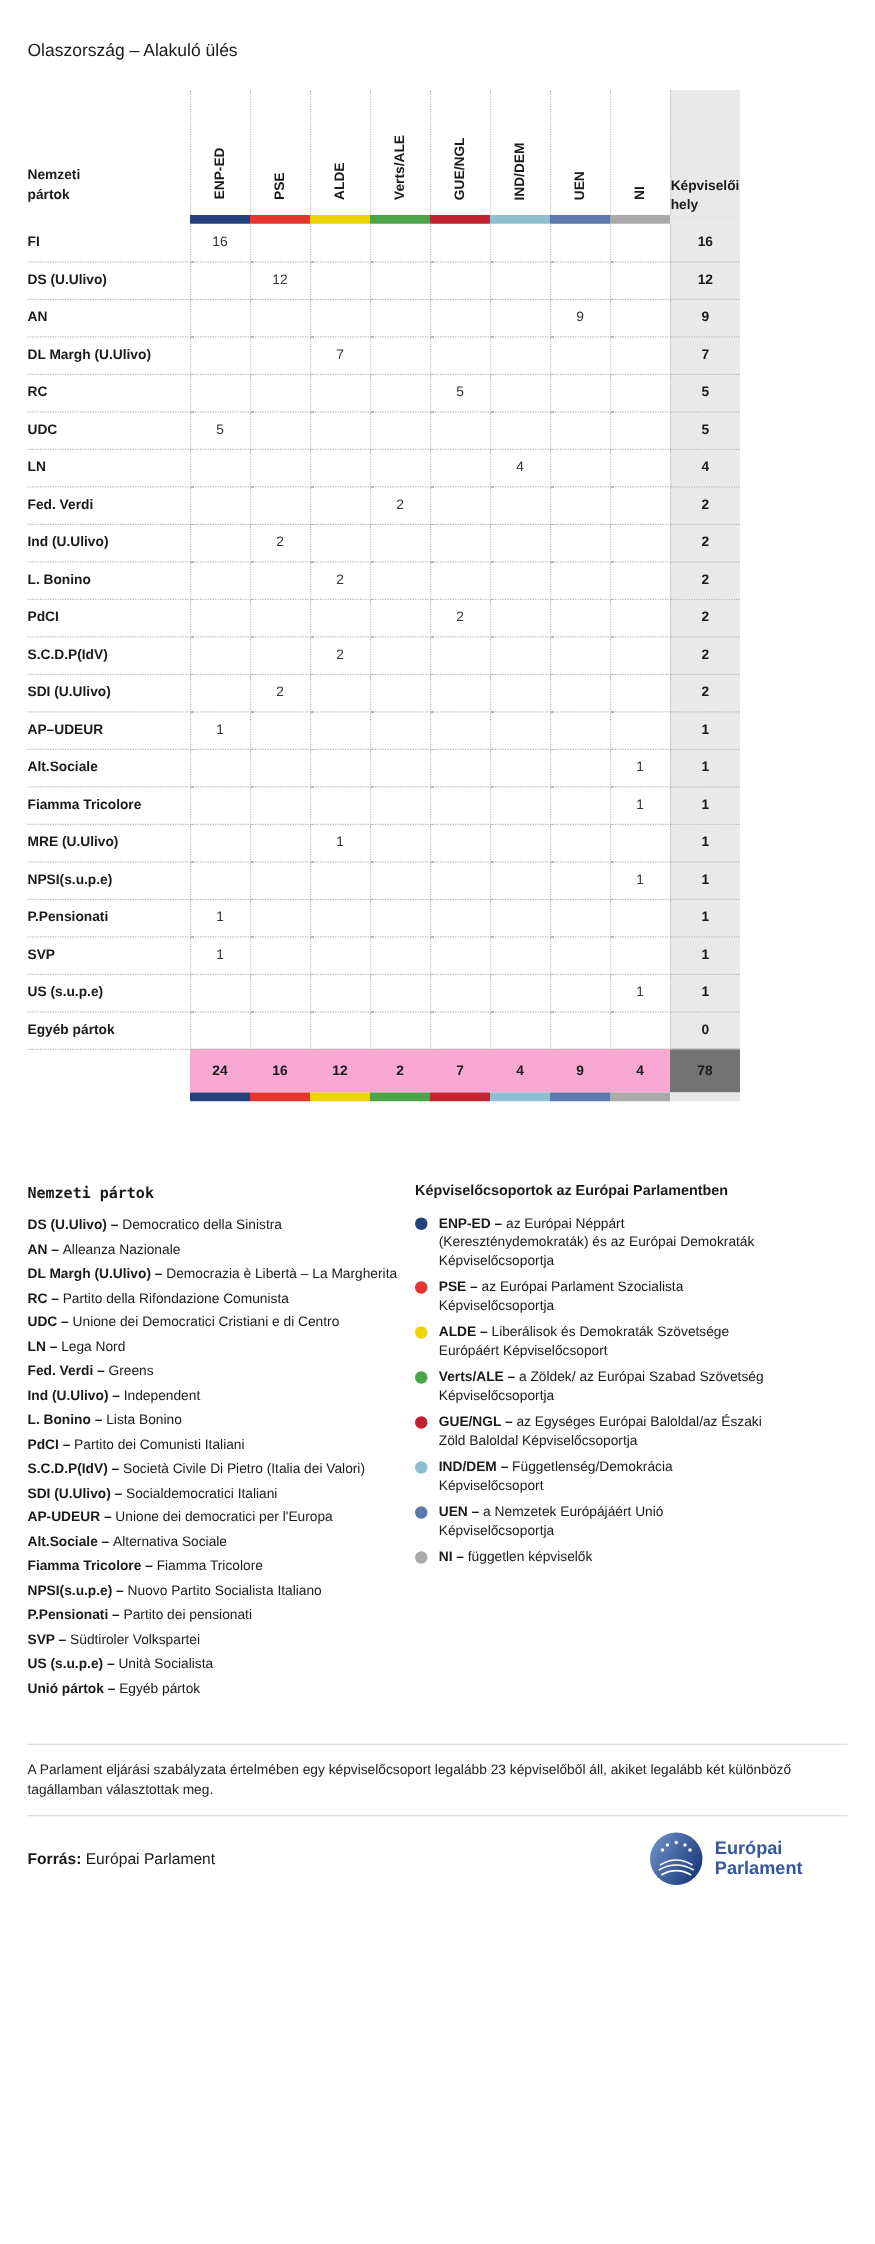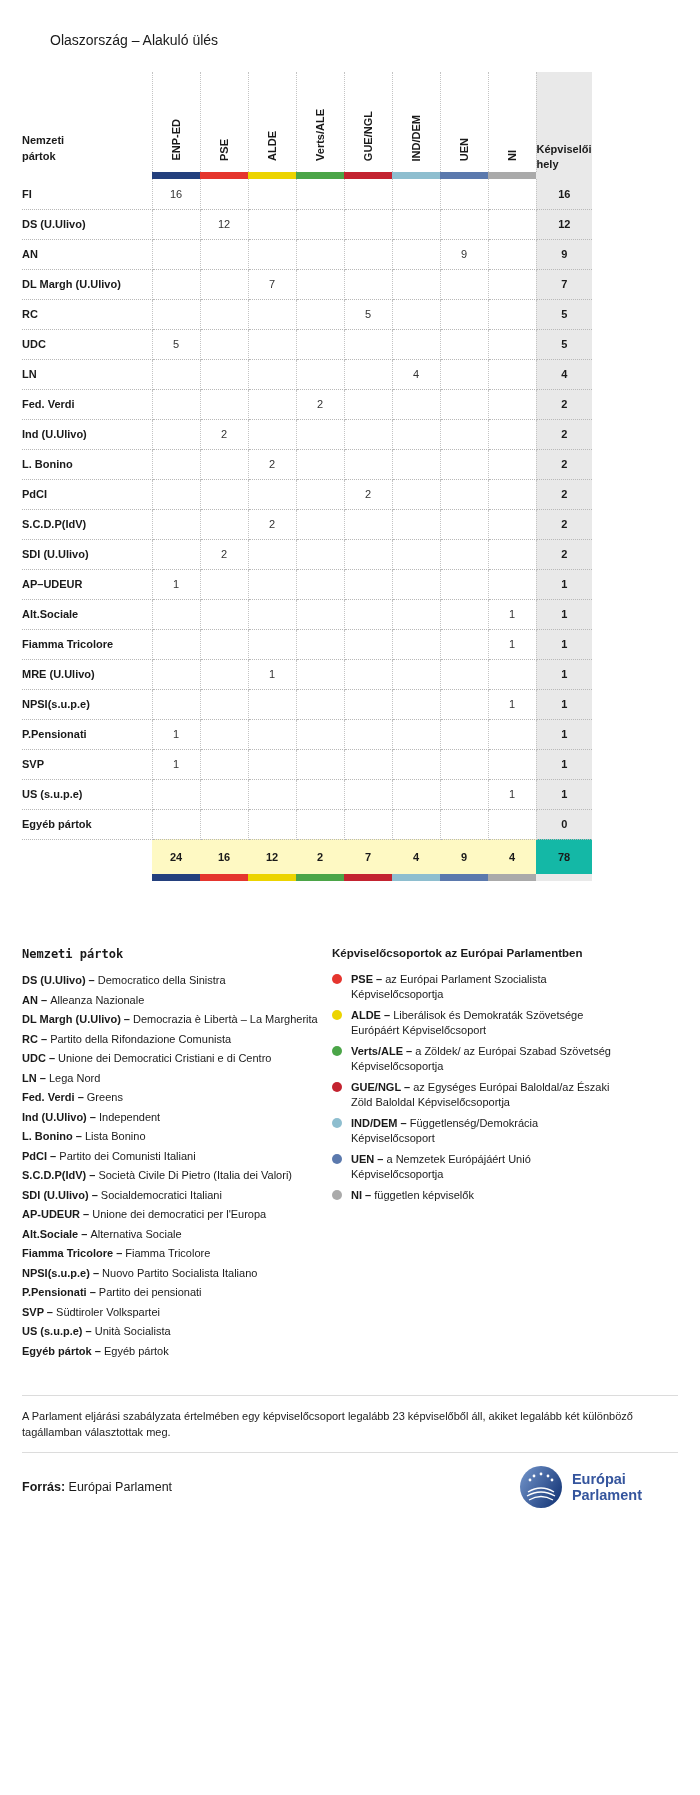--- a/index.html
+++ b/index.html
@@ -5,40 +5,40 @@
   * { margin:0; padding:0; box-sizing:border-box; }
   html,body { background:#fff; }
   body {
     width:700px; height:1795px;
     font-family:"Liberation Sans", sans-serif;
     color:#1a1a1a; position:relative;
   }
   .page { padding:20px 22px 0 22px; }
 
   .title { font-size:15px; font-weight:bold; letter-spacing:.1px; }
-  .subtitle { font-size:14px; margin-top:12px; color:#1a1a1a;margin-left:28px; }
+  .subtitle { font-size:14px; margin-top:12px; color:#1a1a1a; }
 
   
   table.seats { border-collapse:collapse; table-layout:fixed; width:570px; margin-top:24px; }
   .seats th, .seats td { padding:0; font-size:11px; }
   .corner { width:130px; vertical-align:bottom; text-align:left; border-right:1px dotted #c4c4c4; }
   .corner-label { display:block; white-space:pre-line; font-weight:bold; font-size:11px; line-height:16px; padding-bottom:8px; }
   .g-hdr { width:48px; height:100px; vertical-align:bottom; text-align:center; border-right:1px dotted #c4c4c4; }
   .rot { display:inline-block; writing-mode:vertical-rl; transform:rotate(180deg); font-weight:bold; font-size:11px; margin-bottom:9px; }
   .tot-hdr { width:56px; background:#e9e9e9; vertical-align:bottom; text-align:left; font-weight:bold;
              font-size:11px; line-height:15px; padding:0 4px 8px 5px; overflow-wrap:anywhere; }
   .bar-row td { height:7px; }
   .bar-tot { background:#e9e9e9; }
   .data-row td { height:30px; border-bottom:1px dotted #b8b8b8; }
   .party { font-weight:bold; text-align:left; border-right:1px dotted #c4c4c4; }
   .val { text-align:center; border-right:1px dotted #c4c4c4; color:#333; }
   .tot { background:#e9e9e9; font-weight:bold; text-align:center; }
-  .total-row td { height:35px; background:#fef9c3; font-weight:bold; text-align:center; }
+  .total-row td { height:35px; background:#f9a8d4; font-weight:bold; text-align:center; }
   .total-row .total-spacer { background:#fff; }
-  .total-row .grand-total { background:#14b8a6; }
+  .total-row .grand-total { background:#737373; }
 
   
   .legends { display:flex; margin-top:66px; }
   .legend-left { width:310px; flex:0 0 310px; }
   .legend-left h3 { font-family:"DejaVu Sans Mono", monospace; font-size:12px; font-weight:bold; }
   .party-items { margin-top:10px; }
   .party-item { font-size:11px; line-height:19.5px; white-space:nowrap; }
   .legend-right { flex:1; }
   .legend-right h3 { font-size:11.5px; font-weight:bold; }
   .group-items { margin-top:13px; }
@@ -400,26 +400,30 @@
           <div class="party-item"><b>PdCI – </b>Partito dei Comunisti Italiani</div>
           <div class="party-item"><b>S.C.D.P(IdV) – </b>Società Civile Di Pietro (Italia dei Valori)</div>
           <div class="party-item"><b>SDI (U.Ulivo) – </b>Socialdemocratici Italiani</div>
           <div class="party-item"><b>AP-UDEUR – </b>Unione dei democratici per l'Europa</div>
           <div class="party-item"><b>Alt.Sociale – </b>Alternativa Sociale</div>
           <div class="party-item"><b>Fiamma Tricolore – </b>Fiamma Tricolore</div>
           <div class="party-item"><b>NPSI(s.u.p.e) – </b>Nuovo Partito Socialista Italiano</div>
           <div class="party-item"><b>P.Pensionati – </b>Partito dei pensionati</div>
           <div class="party-item"><b>SVP – </b>Südtiroler Volkspartei</div>
           <div class="party-item"><b>US (s.u.p.e) – </b>Unità Socialista</div>
-          <div class="party-item"><b>Egyéb pártok – </b>Egyéb pártok</div>
+          <div class="party-item"><b>Unió pártok – </b>Egyéb pártok</div>
         </div>
     </div>
     <div class="legend-right">
       <h3>Képviselőcsoportok az Európai Parlamentben</h3>
       <div class="group-items" id="group-legend-items">
+          <div class="group-item">
+            <span class="dot" style="background: rgb(36, 64, 125);"></span>
+            <div class="group-text"><b>ENP-ED – </b>az Európai Néppárt (Kereszténydemokraták) és az Európai Demokraták Képviselőcsoportja</div>
+          </div>
           <div class="group-item">
             <span class="dot" style="background: rgb(229, 53, 46);"></span>
             <div class="group-text"><b>PSE – </b>az Európai Parlament Szocialista Képviselőcsoportja</div>
           </div>
           <div class="group-item">
             <span class="dot" style="background: rgb(236, 212, 0);"></span>
             <div class="group-text"><b>ALDE – </b>Liberálisok és Demokraták Szövetsége Európáért Képviselőcsoport</div>
           </div>
           <div class="group-item">
             <span class="dot" style="background: rgb(75, 165, 72);"></span>

